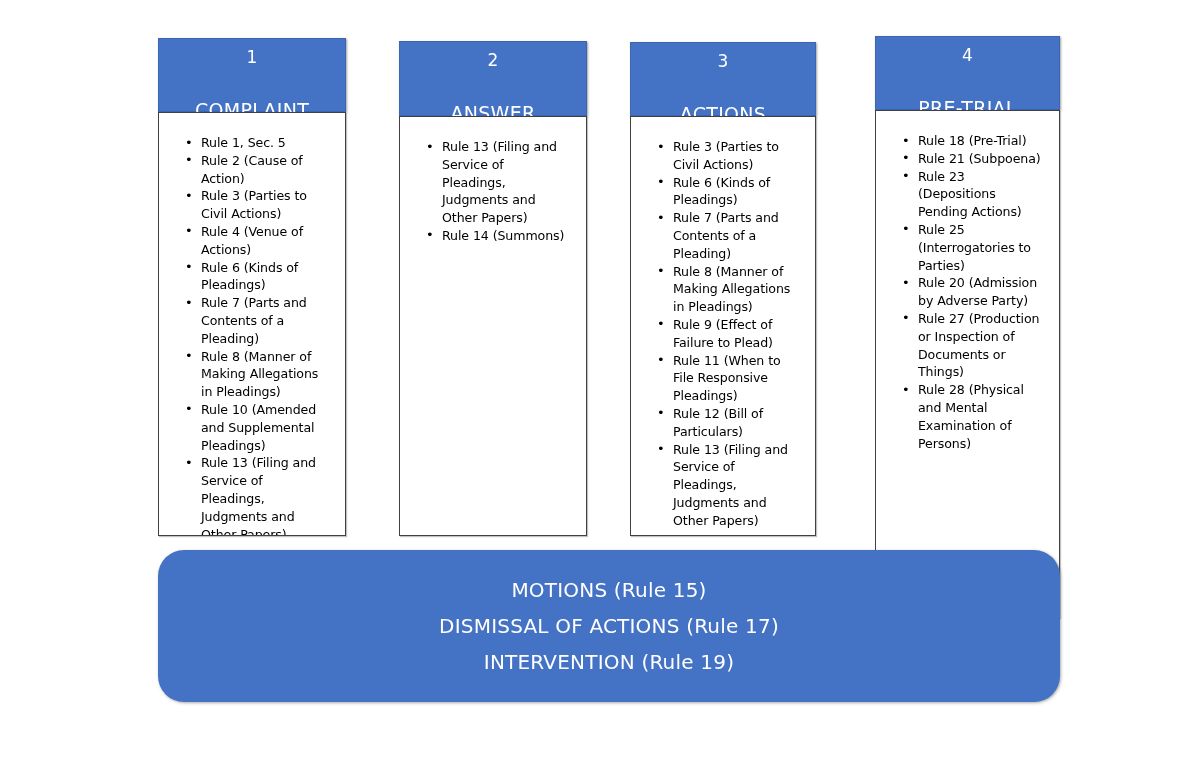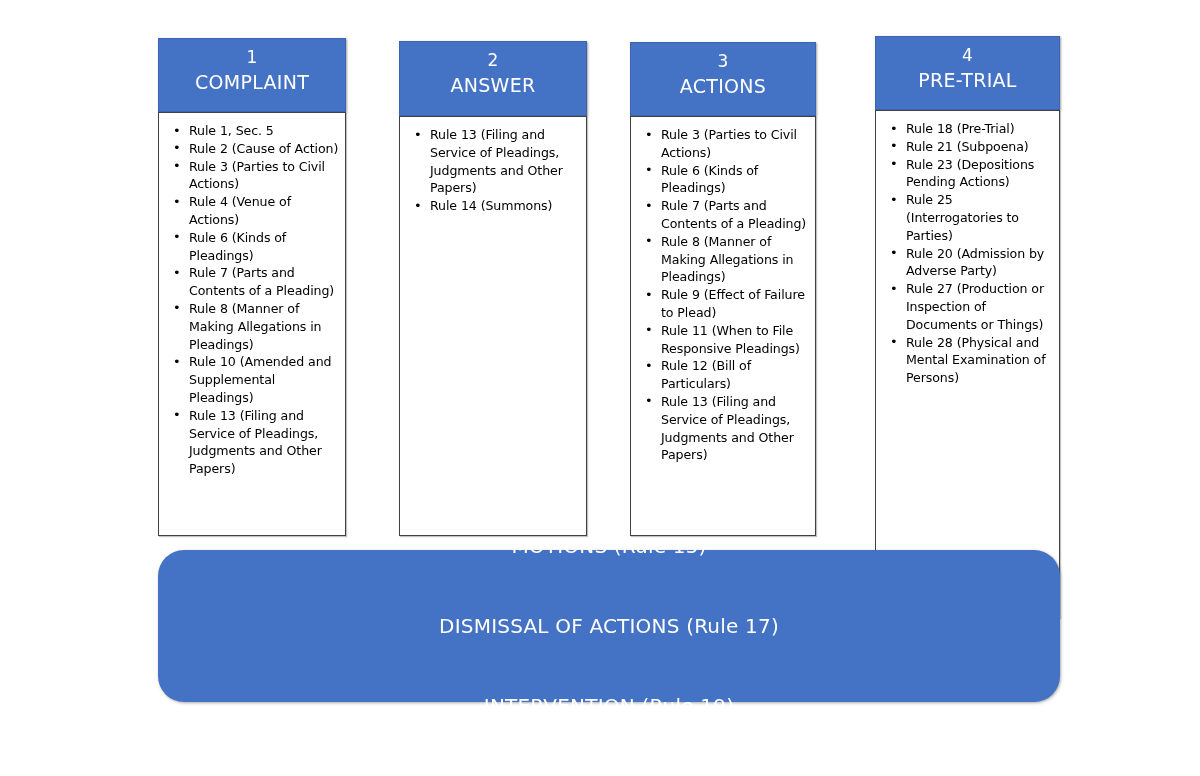--- a/index.html
+++ b/index.html
@@ -42,34 +42,35 @@
     line-height: 24px;
     font-weight: 400;
     letter-spacing: 0.2px;
   }
   .stage-title {
     font-size: 19px;
     line-height: 27px;
     font-weight: 400;
     letter-spacing: 0.3px;
     white-space: nowrap;
+    margin-top: 28px;
   }
 
   .stage-body {
     position: absolute;
     background: #ffffff;
     border: 1px solid #41403E;
     box-sizing: border-box;
     box-shadow: 1px 1px 1px rgba(120,120,120,0.45);
     overflow: hidden;
   }
 
   .rule-list {
     list-style: none;
-    margin: 0;
+    margin: 12px;
     padding: 9px 6px 0 8px;
   }
   .rule-item {
     position: relative;
     padding-left: 22px;
     margin-bottom: 0px;
     font-size: 12.6px;
     line-height: 17.8px;
     color: #000000;
     letter-spacing: -0.1px;
@@ -171,19 +172,19 @@
         <li class="rule-item">Rule 21 (Subpoena)</li>
         <li class="rule-item">Rule 23 (Depositions Pending Actions)</li>
         <li class="rule-item">Rule 25 (Interrogatories to Parties)</li>
         <li class="rule-item">Rule 20 (Admission by Adverse Party)</li>
         <li class="rule-item">Rule 27 (Production or Inspection of Documents or Things)</li>
         <li class="rule-item">Rule 28 (Physical and Mental Examination of Persons)</li>
       </ul>
     </div>
   </div>
 
-  <div class="banner" style="left:158px; top:550px; width:902px; height:152px;gap:44px;">
+  <div class="banner" style="left:158px; top:550px; width:902px; height:152px;">
     <div class="banner-line">MOTIONS (Rule 15)</div>
     <div class="banner-line">DISMISSAL OF ACTIONS (Rule 17)</div>
     <div class="banner-line">INTERVENTION (Rule 19)</div>
   </div>
 
 </div>
 
 </body></html>

